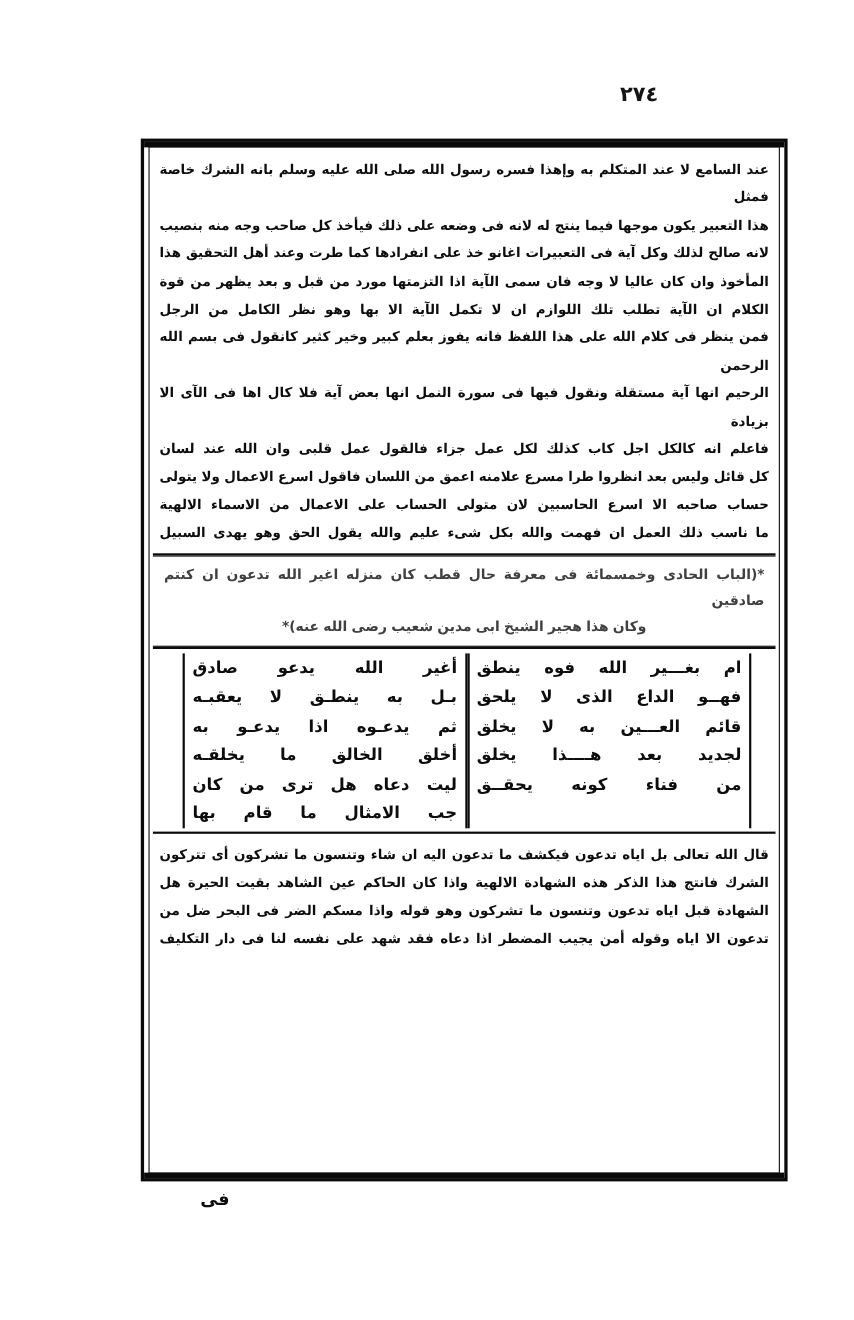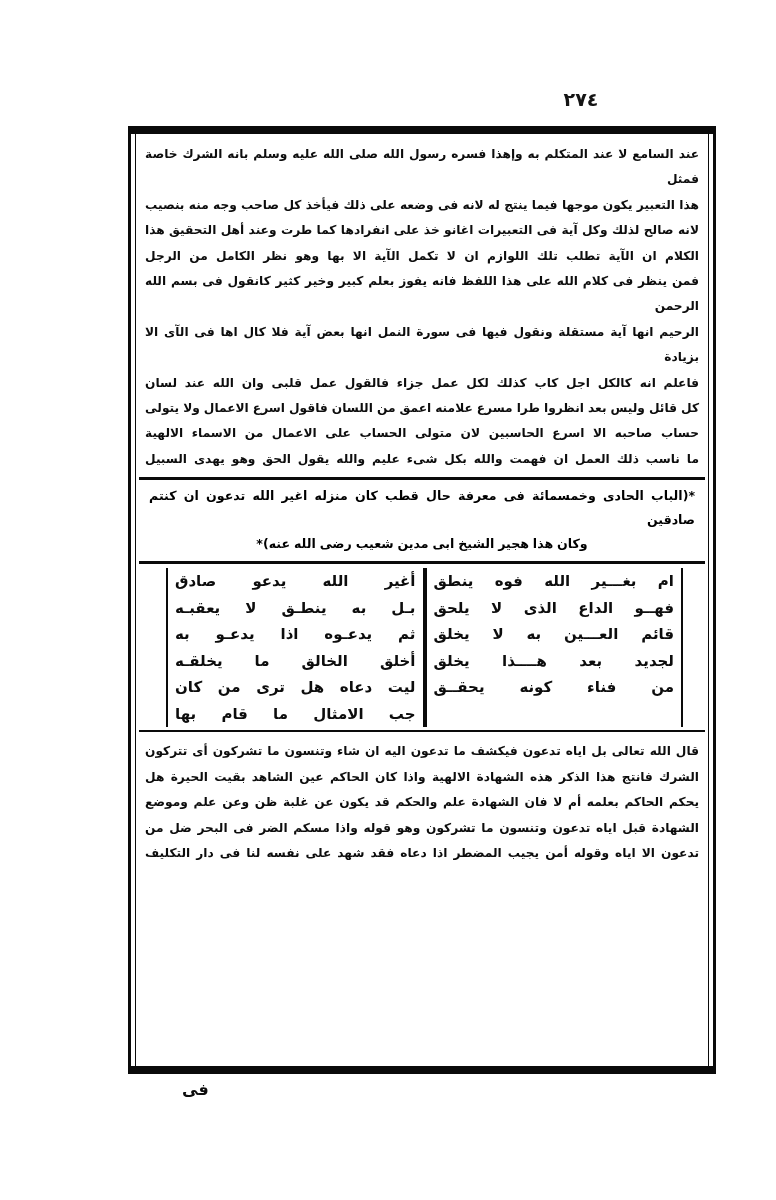--- a/index.html
+++ b/index.html
@@ -12,21 +12,21 @@
     width: 776px;
     height: 1200px;
     background: #ffffff;
     overflow: hidden;
     font-family: "DejaVu Sans", sans-serif;
   }
 
   
   .folio {
     position: absolute;
-    top: 88px;
+    top: 75px;
     left: 546px;
     width: 70px;
     text-align: center;
     font-family: "DejaVu Sans", sans-serif;
     font-size: 19px;
     font-weight: 700;
     color: #141414;
     letter-spacing: -1px;
     direction: rtl;
   }
@@ -102,21 +102,21 @@
     border-top: 1.2px solid #0a0a0a;
     border-bottom: 1.2px solid #0a0a0a;
     padding: 4px 10px 5px 10px;
     direction: rtl;
   }
   .heading-line {
     font-family: "DejaVu Sans", sans-serif;
     font-size: 12.6px;
     line-height: 24px;
     font-weight: 700;
-    color: #000000;
+    color: #404040;
     letter-spacing: -0.3px;
     word-spacing: -0.5px;
     text-align: center;
   }
   .heading-line.l1 { text-align: justify; text-align-last: justify; }
 
   
   .poem-wrap {
     margin: 0 3px;
     border-bottom: 2.5px solid #0a0a0a;
@@ -176,20 +176,21 @@
 
   <div class="folio">٢٧٤</div>
 
   <div class="frame">
     <div class="frame-inner">
 
       <div class="prose" id="block-top">
         <p>عند السامع لا عند المتكلم به وإهذا فسره رسول الله صلى الله عليه وسلم بانه الشرك خاصة فمثل</p>
         <p>هذا التعبير يكون موجها فيما ينتج له لانه فى وضعه على ذلك فيأخذ كل صاحب وجه منه بنصيب</p>
         <p>لانه صالح لذلك وكل آية فى التعبيرات اغانو خذ على انفرادها كما طرت وعند أهل التحقيق هذا</p>
+        <p>المأخوذ وان كان عاليا لا وجه فان سمى الآية اذا التزمتها مورد من قبل و بعد يظهر من قوة</p>
         <p>الكلام ان الآية تطلب تلك اللوازم ان لا تكمل الآية الا بها وهو نظر الكامل من الرجل</p>
         <p>فمن ينظر فى كلام الله على هذا اللفظ فانه يفوز بعلم كبير وخير كثير كانقول فى بسم الله الرحمن</p>
         <p>الرحيم انها آية مستقلة ونقول فيها فى سورة النمل انها بعض آية فلا كال اها فى الآى الا بزيادة</p>
         <p>فاعلم انه كالكل اجل كاب كذلك لكل عمل جزاء فالقول عمل قلبى وان الله عند لسان</p>
         <p>كل قائل وليس بعد انظروا طرا مسرع علامنه اعمق من اللسان فاقول اسرع الاعمال ولا يتولى</p>
         <p>حساب صاحبه الا اسرع الحاسبين لان متولى الحساب على الاعمال من الاسماء الالهية</p>
         <p>ما ناسب ذلك العمل ان فهمت   والله بكل شىء عليم والله يقول الحق وهو يهدى السبيل</p>
       </div>
 
       <div class="heading-box">
@@ -222,21 +223,20 @@
               <div class="poem-cell">من فناء كونه يحقــق</div>
             </div>
           </div>
 
         </div>
       </div>
 
       <div class="prose" id="block-bottom">
         <p>قال الله تعالى بل اياه تدعون فيكشف ما تدعون اليه ان شاء وتنسون ما تشركون أى تتركون</p>
         <p>الشرك فانتج هذا الذكر هذه الشهادة الالهية  واذا كان الحاكم عين الشاهد بقيت الحيرة هل</p>
-        <p>يحكم الحاكم بعلمه أم لا فان الشهادة علم والحكم قد يكون عن غلبة ظن وعن علم  وموضع</p>
         <p>الشهادة قبل اياه تدعون وتنسون ما تشركون وهو قوله واذا مسكم الضر فى البحر ضل من</p>
         <p>تدعون الا اياه  وقوله أمن يجيب المضطر اذا دعاه فقد شهد على نفسه لنا فى دار التكليف</p>
 
       </div>
 
     </div>
   </div>
 
   <div class="catchword">فى</div>
 

